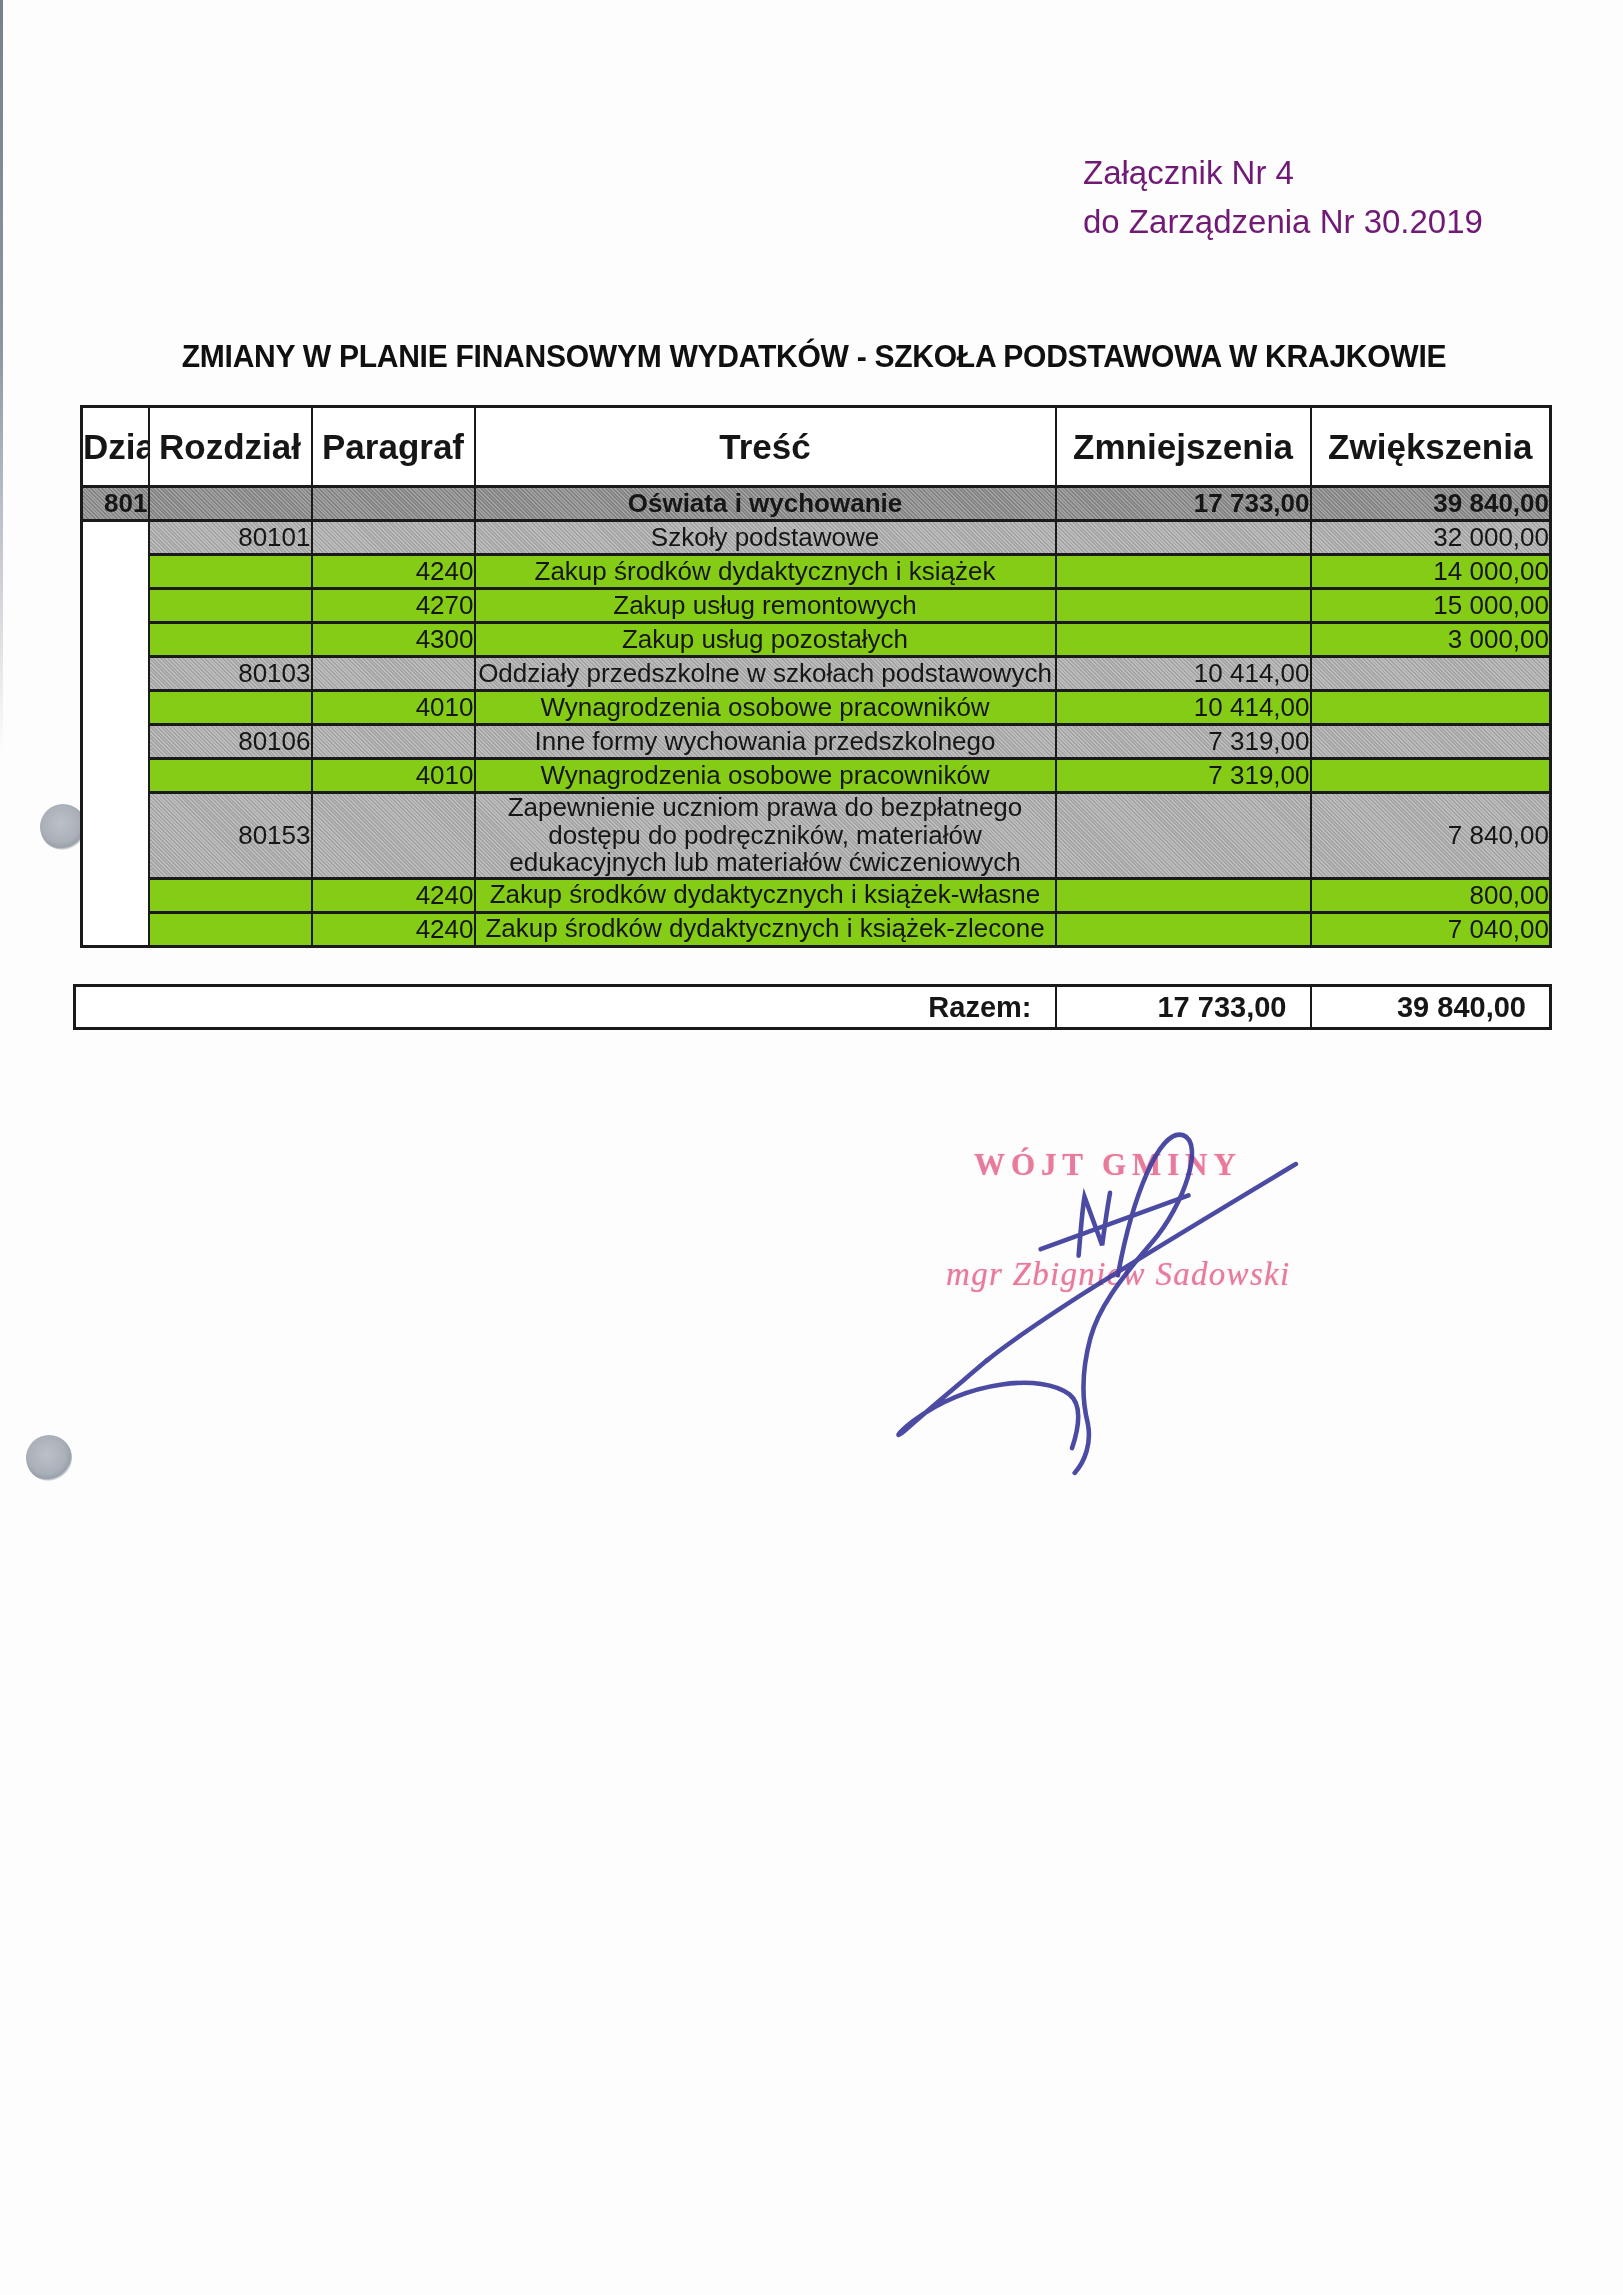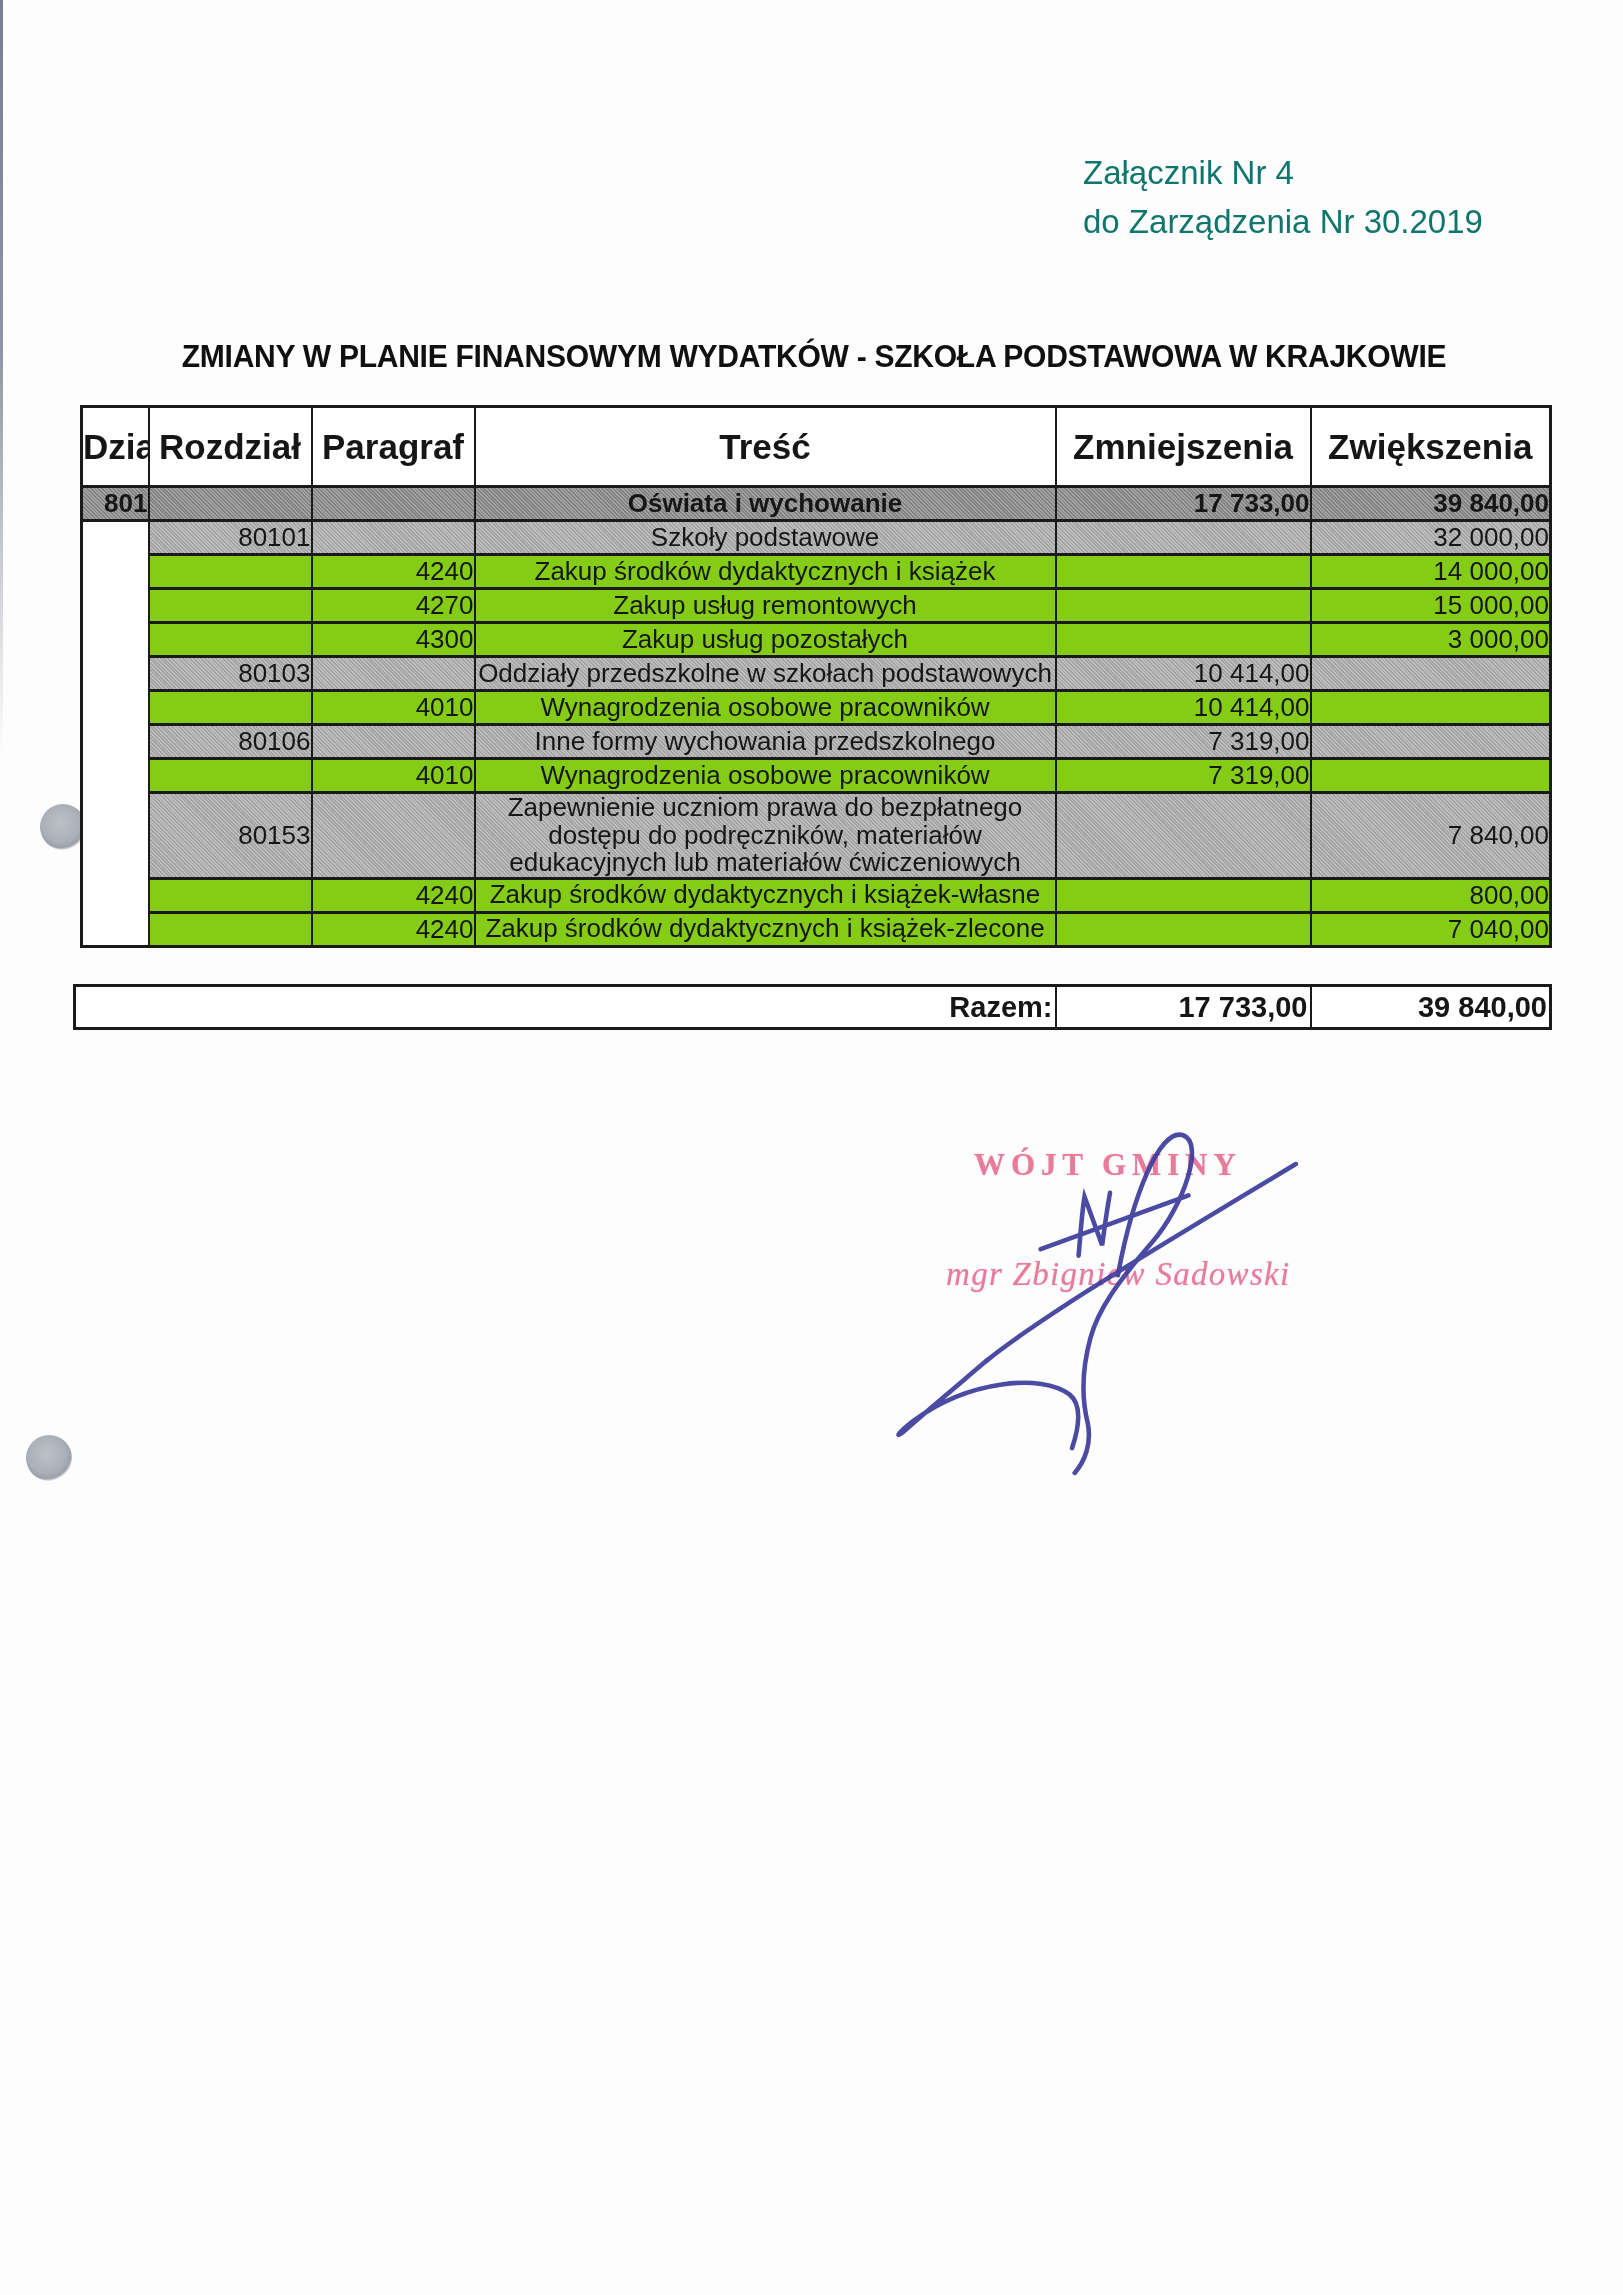--- a/index.html
+++ b/index.html
@@ -9,21 +9,21 @@
   }
   
   .scan-edge{position:absolute;left:0;top:0;width:3.3px;height:753px;
     background:linear-gradient(to bottom,#77818e 0%,#8b949f 45%,rgba(150,158,168,0) 100%);}
   
   .punch-hole{position:absolute;width:46px;height:46px;border-radius:50%;
     background:radial-gradient(circle at 45% 42%,#bcc1c7 0%,#aab0b8 52%,#9aa1aa 66%,rgba(160,167,176,0) 74%);}
   .hole-1{left:40px;top:804px;}
   .hole-2{left:26px;top:1435px;}
 
-  .attachment-block{position:absolute;left:1083px;top:148px;font-size:33px;line-height:49px;color:#0f766e;}
+  .attachment-block{position:absolute;left:1083px;top:148px;font-size:33px;line-height:49px;color:#701a75;}
 
   .doc-title{position:absolute;left:80px;top:339px;width:1468px;margin:0;text-align:center;
     font-size:31px;font-weight:bold;letter-spacing:-0.3px;transform:scaleX(.97);transform-origin:center;color:#101010;}
 
   
   table{border-collapse:collapse;table-layout:fixed;}
   .main-table{position:absolute;left:80px;top:405px;width:1468px;font-size:26px;
     border:3.3px solid var(--border,#1a1a1a);}
   .main-table th,.main-table td{border:2px solid var(--border,#1a1a1a);
     border-top-width:3.3px;border-bottom-width:3.3px;padding:0;overflow:hidden;}
@@ -38,21 +38,21 @@
   .row-tall{height:83px;}
   .cell-dzial,.cell-rozdzial,.cell-paragraf{text-align:right;vertical-align:middle;}
   .dzial-merged{background:#fff;border-bottom:3.3px solid var(--border,#1a1a1a);}
   .cell-tresc{text-align:center;vertical-align:middle;padding:1.3px 6.5px;line-height:27.5px;}
   .cell-num{text-align:right;vertical-align:middle;padding-right:7.9px;}
 
   
   .summary-table{position:absolute;left:73px;top:984px;width:1475px;font-size:29px;font-weight:bold;
     border:3.9px solid var(--border,#1a1a1a);}
   .summary-table td{border:2px solid var(--border,#1a1a1a);height:38px;vertical-align:middle;
-    text-align:right;padding-right:2px;background:#fff;}
+    text-align:right;padding-right:23px;background:#fff;}
 
   
   .signature-area{position:absolute;left:877px;top:1113px;width:432px;height:373px;}
   .stamp-line{position:absolute;font-family:"Liberation Serif",serif;color:var(--stamp-pink,#e87a9b);
     text-shadow:0 0 1.3px rgba(232,122,155,.55);white-space:nowrap;}
   .stamp-title{left:97px;top:34px;font-size:31px;font-weight:bold;letter-spacing:5.9px;}
   .stamp-name{left:69px;top:143px;font-size:33px;font-style:italic;letter-spacing:1.3px;}
   .signature-svg{position:absolute;left:0;top:0;}
 </style>
 </head>

